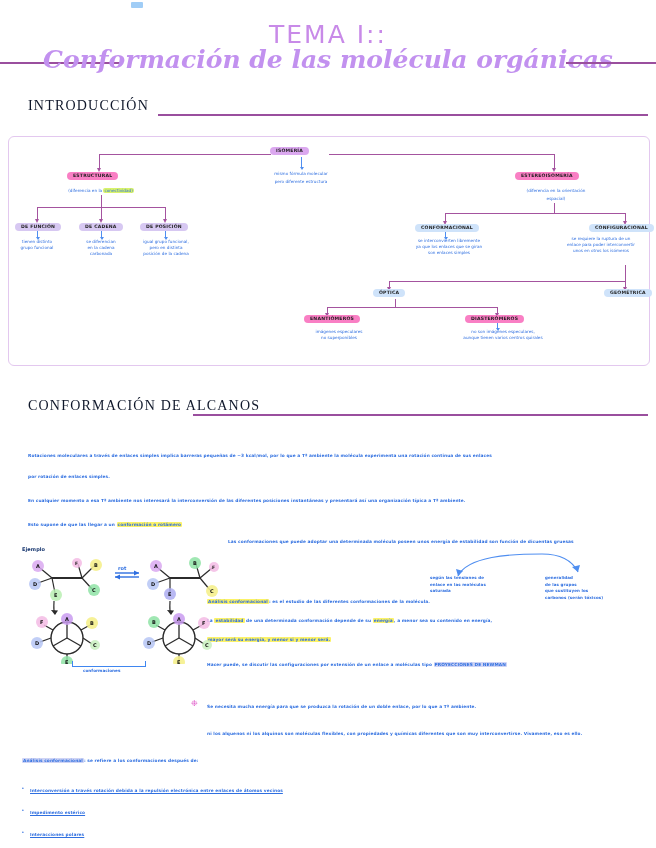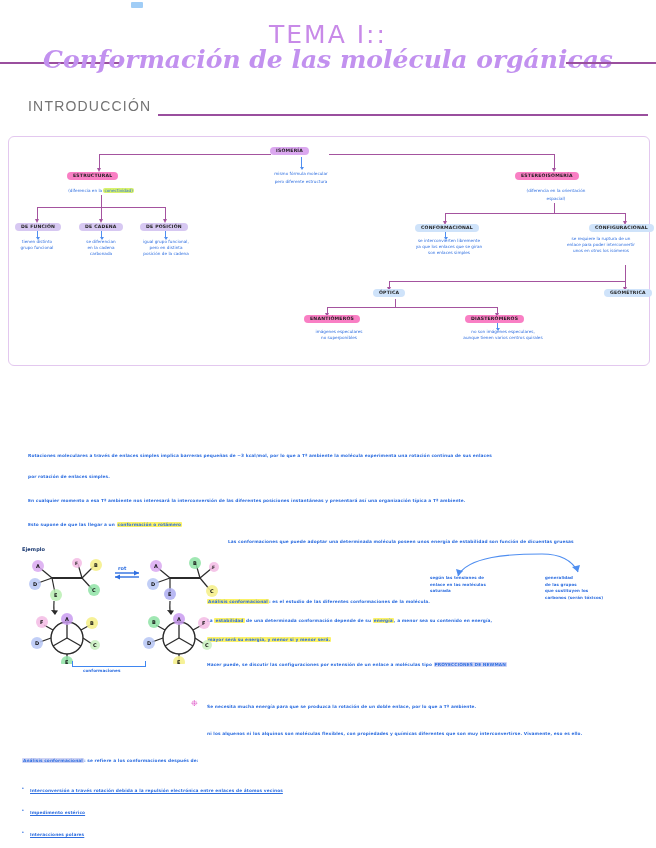--- a/index.html
+++ b/index.html
@@ -29,22 +29,22 @@
     color:#c291ef;letter-spacing:0px;line-height:30px;
     text-align:center;
   }
   .tl-left,.tl-right{position:absolute;top:17px;height:2px;background:#9a4f9e;}
   .tl-left{left:0;width:120px;}
   .tl-right{right:0;width:90px;}
 
   
   .sec{position:absolute;left:28px;height:22px;}
   .sec-label{
-    font-family:Liberation Sans, sans-serif;
-    font-size:14px;letter-spacing:1.2px;color:#737373;
+    font-family:Liberation Serif, serif;
+    font-size:14px;letter-spacing:1.2px;color:#0f172a;
     white-space:nowrap;line-height:22px;
   }
   .sec-rule{position:absolute;height:2px;background:#9a4f9e;top:19px;}
 
   
   .card{
     position:absolute;left:8px;top:136px;width:640px;height:228px;
     border:1px solid #e3c8ef;border-radius:6px;background:#fff;
   }
   .node{
@@ -209,20 +209,24 @@
     <div class="node n-pink" style="left:295px;top:178px;">ENANTIÓMEROS</div>
     <div class="desc wrap" style="left: 286px; top: 192px; width: 88px; white-space: pre-line;">imágenes especulares
 no superponibles</div>
 
     <div class="node n-pink" style="left:456px;top:178px;">DIASTERÓMEROS</div>
     <div class="arrow-v" style="left:488px;top:186px;height:5px;"></div>
     <div class="desc wrap" style="left: 440px; top: 192px; width: 108px; white-space: pre-line;">no son imágenes especulares,
 aunque tienen varios centros quirales</div>
   </div>
 
+  <div class="sec" style="top:395px;width:600px;">
+    <span class="sec-label">CONFORMACIÓN DE ALCANOS</span>
+    <span class="sec-rule" style="left:165px;width:455px;"></span>
+  </div>
 
   <div class="hw" style="left:28px;top:452px;width:610px;">Rotaciones moleculares a través de enlaces simples implica barreras pequeñas de ~3 kcal/mol, por lo que a Tª ambiente la molécula experimenta una rotación continua de sus enlaces</div>
   <div class="hw" style="left:28px;top:473px;width:400px;">por rotación de enlaces simples.</div>
   <div class="hw" style="left:28px;top:497px;width:610px;">En cualquier momento a esa Tª ambiente nos interesará la interconversión de las diferentes posiciones instantáneas y presentará así una organización típica a Tª ambiente.</div>
   <div class="hw" style="left:28px;top:521px;width:300px;"><span>Esto supone de que las llegar a un </span><span class="hl-y">conformación o rotámero</span></div>
 
   <div class="hw" style="left:228px;top:538px;width:420px;">Las conformaciones que puede adoptar una determinada molécula poseen unos energía de estabilidad son función de dicuentas gruesas</div>
 
   <svg class="curve-arrow" style="left:450px;top:552px;width:140px;height:26px;" viewBox="0 0 140 26">
     <path d="M8 24 C18 4, 60 2, 92 2 C110 2, 122 8, 128 20" fill="none" stroke="#4f8ef0" stroke-width="1.1"></path>

